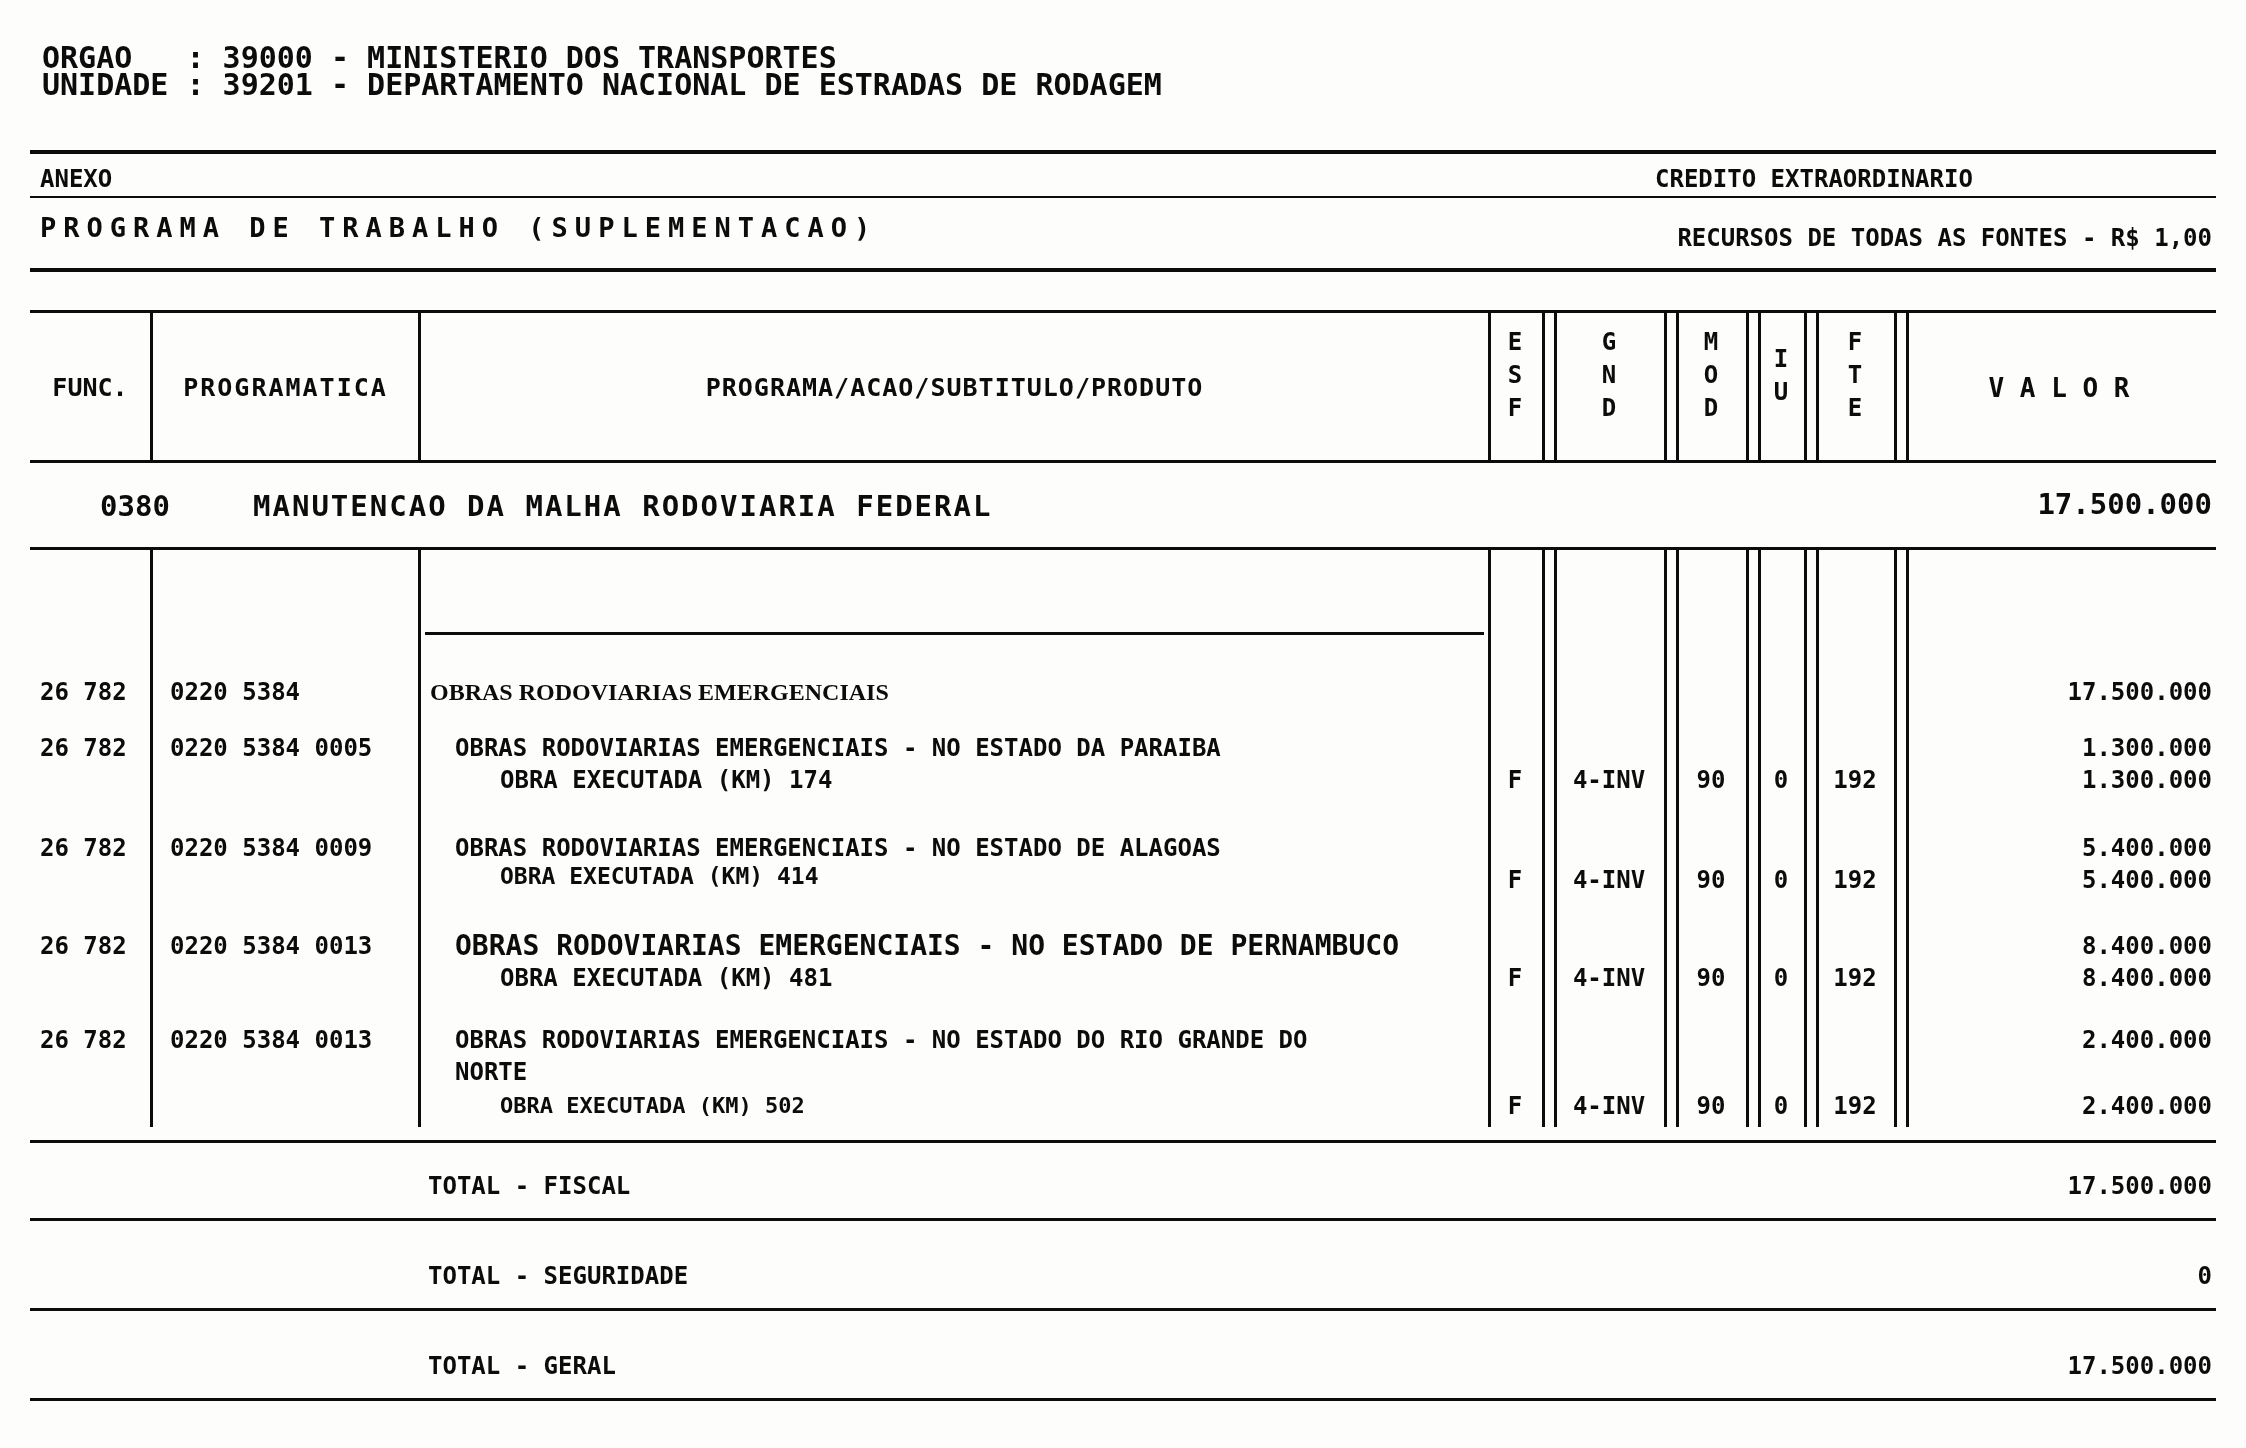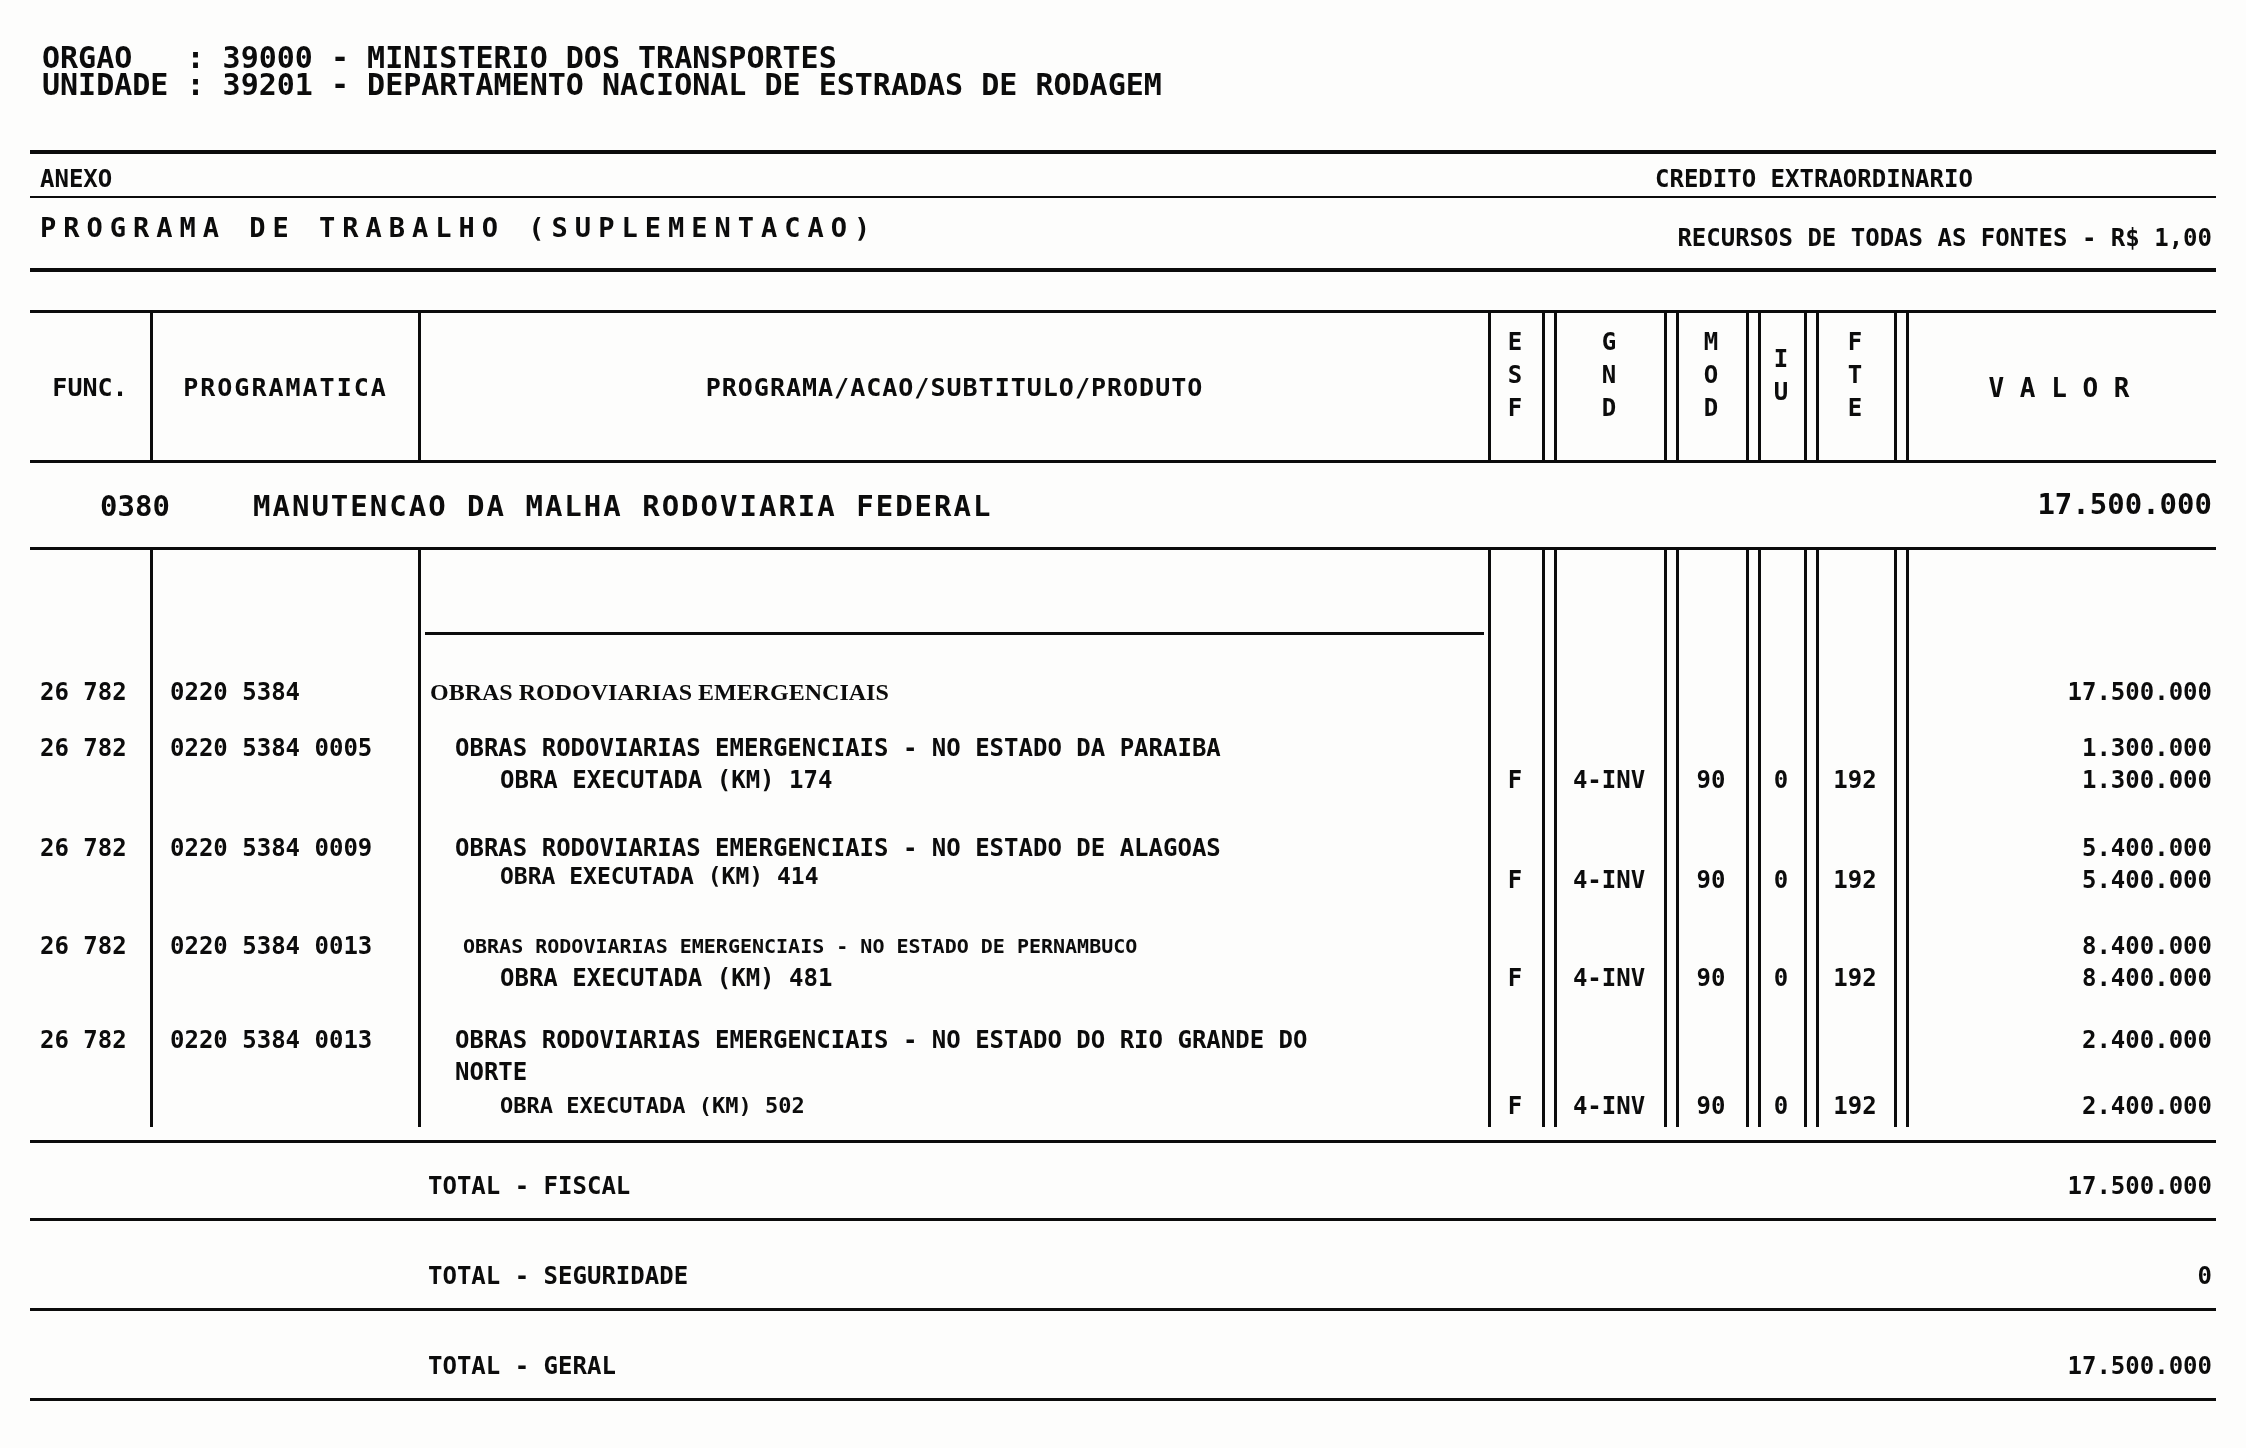--- a/index.html
+++ b/index.html
@@ -117,21 +117,21 @@
   <div class="t c" style="left:1488px; top:864px; width:54px;  font-size:24px;">F</div>
   <div class="t c" style="left:1554px; top:864px; width:110px; font-size:24px;">4-INV</div>
   <div class="t c" style="left:1676px; top:864px; width:70px;  font-size:24px;">90</div>
   <div class="t c" style="left:1758px; top:864px; width:46px;  font-size:24px;">0</div>
   <div class="t c" style="left:1816px; top:864px; width:78px;  font-size:24px;">192</div>
   <div class="t r" style="left:1910px; top:832px; width:302px; font-size:24px;">5.400.000</div>
   <div class="t r" style="left:1910px; top:864px; width:302px; font-size:24px;">5.400.000</div>
 
   <div class="t" style="left:40px;   top:930px; font-size:24px;">26 782</div>
   <div class="t" style="left:170px;  top:930px; font-size:24px;">0220 5384 0013</div>
-  <div class="t" style="left:455px;  top:930px; font-size:20px;margin-left:8px;">OBRAS RODOVIARIAS EMERGENCIAIS - NO ESTADO DE PERNAMBUCO</div>
+  <div class="t" style="left:455px;  top:930px; font-size:28px;">OBRAS RODOVIARIAS EMERGENCIAIS - NO ESTADO DE PERNAMBUCO</div>
   <div class="t" style="left:500px;  top:962px; font-size:24px;">OBRA EXECUTADA (KM) 481</div>
   <div class="t c" style="left:1488px; top:962px; width:54px;  font-size:24px;">F</div>
   <div class="t c" style="left:1554px; top:962px; width:110px; font-size:24px;">4-INV</div>
   <div class="t c" style="left:1676px; top:962px; width:70px;  font-size:24px;">90</div>
   <div class="t c" style="left:1758px; top:962px; width:46px;  font-size:24px;">0</div>
   <div class="t c" style="left:1816px; top:962px; width:78px;  font-size:24px;">192</div>
   <div class="t r" style="left:1910px; top:930px; width:302px; font-size:24px;">8.400.000</div>
   <div class="t r" style="left:1910px; top:962px; width:302px; font-size:24px;">8.400.000</div>
 
   <div class="t" style="left:40px;   top:1024px; font-size:24px;">26 782</div>

